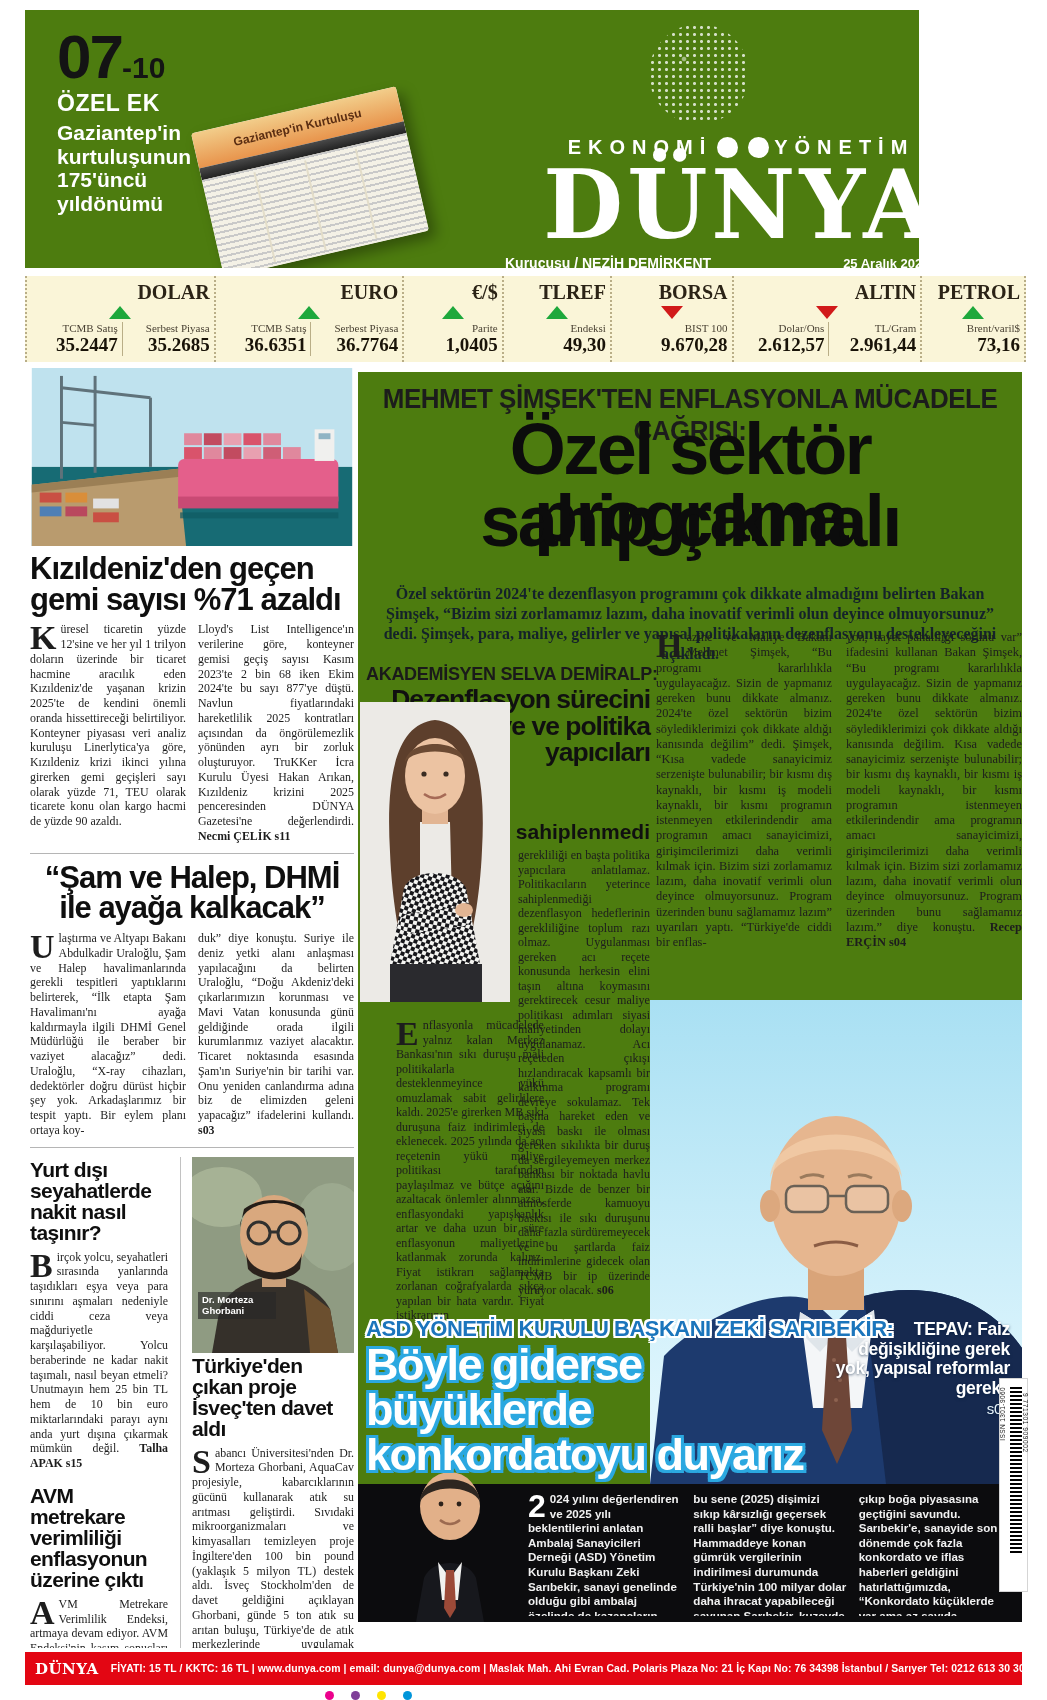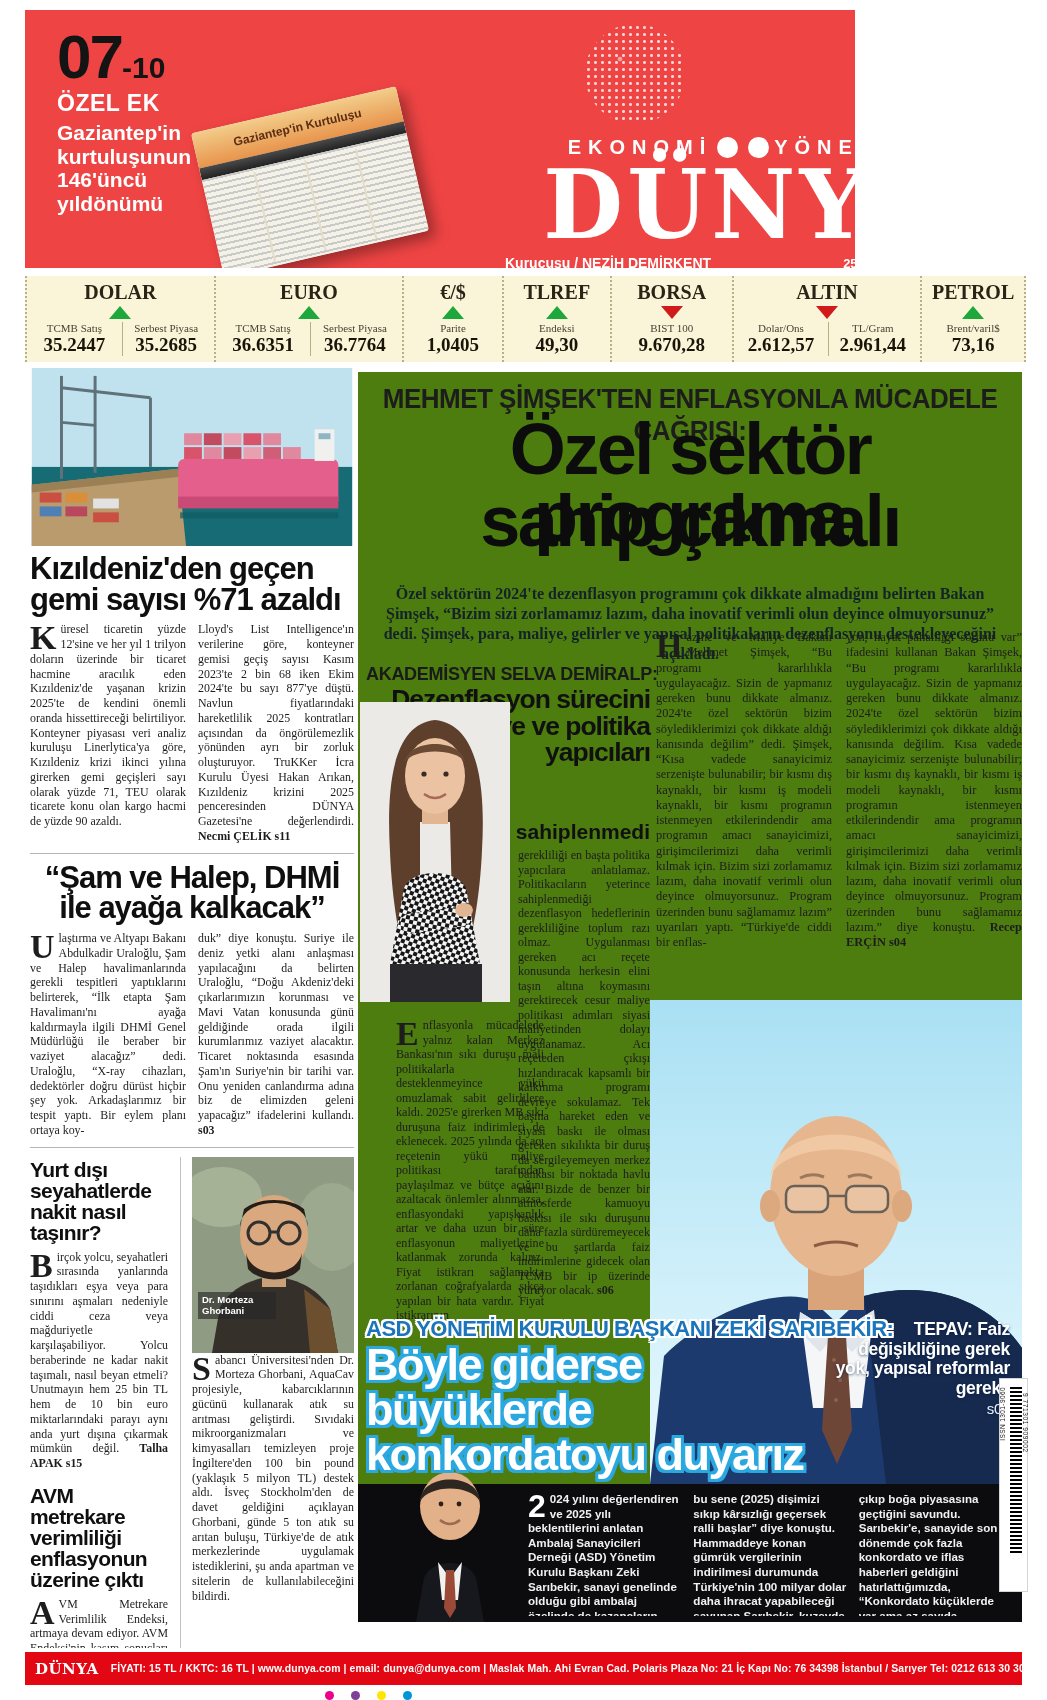--- a/index.html
+++ b/index.html
@@ -1,20 +1,20 @@
 <!DOCTYPE html>
 <html><head>
 <meta charset="utf-8">
 <style>
   html,body{margin:0;padding:0;background:#fff;}
   .page{position:relative;width:1047px;height:1700px;background:#fff;overflow:hidden;
         font-family:"Liberation Sans",sans-serif;color:#111;}
 
   
-  .masthead{position:absolute;left:25px;top:10px;width:830px;height:258px;background:#ef4444;overflow:hidden;}
+  .masthead{position:absolute;left:25px;top:10px;width:894px;height:258px;background:#4d7c0f;overflow:hidden;}
   .promo{position:absolute;left:32px;top:16px;width:190px;color:#fff;}
   .pages{font-weight:800;color:#141414;line-height:1;}
   .pages .big{font-size:62px;letter-spacing:-2px;}
   .pages .suffix{font-size:30px;}
   .ozel-ek{font-size:23px;font-weight:800;color:#fff;margin-top:2px;letter-spacing:.5px;}
   .promo-title{font-size:21px;font-weight:800;color:#fff;line-height:1.12;margin-top:4px;width:175px;}
   .thumb{position:absolute;left:180px;top:98px;width:210px;height:148px;background:#f4f1e6;
          transform:rotate(-13deg);border-radius:3px;box-shadow:6px 8px 14px rgba(0,0,0,.35);overflow:hidden;}
   .thumb-head{height:36px;background:linear-gradient(180deg,#f2cd8a,#e8944c);display:flex;align-items:center;justify-content:center;
               font-size:12px;font-weight:800;color:#5a2d12;text-align:center;line-height:1;}
@@ -32,21 +32,21 @@
   .tagline .dot{width:21px;height:21px;border-radius:50%;background:#fff;margin:0 5px;letter-spacing:0;}
   .logo{font-family:"DejaVu Serif","Liberation Serif",serif;font-weight:800;font-size:92px;line-height:.96;
         letter-spacing:4px;transform:scaleY(1.04);margin-top:2px;}
   .founder-row{display:flex;justify-content:space-between;align-items:center;margin-top:6px;font-weight:700;}
   .founder-row .founder{font-size:14px;margin-left:40px;}
   .founder-row .date{font-size:13px;}
 
   
   .markets{position:absolute;left:25px;top:276px;width:997px;height:86px;background:#faf5d8;
            display:flex;align-items:stretch;border-left:2px dotted #b9ae87;border-right:2px dotted #b9ae87;}
-  .mcell{padding:6px 4px 10px;text-align:center;display:flex;flex-direction:column;}
+  .mcell{padding:6px 4px 10px;text-align:right;display:flex;flex-direction:column;}
   .mcell + .mcell{border-left:2px dotted #b9ae87;}
   .mtitle{font-family:"Liberation Serif",serif;font-size:20px;font-weight:700;color:#2b2316;line-height:1;}
   .tri{width:0;height:0;border-left:11px solid transparent;border-right:11px solid transparent;margin:4px auto 0;}
   .tri.up{border-bottom:13px solid #1ea83c;}
   .tri.down{border-top:13px solid #d11a1a;}
   .tline{width:58px;height:2px;background:#8d8264;margin:1px auto 2px;}
   .mcols{display:flex;justify-content:center;gap:4px;flex:1;}
   .mcol{flex:1;display:flex;flex-direction:column;justify-content:flex-start;}
   .mcol + .mcol{border-left:1px solid #b9ae87;}
   .mlabel{font-family:"Liberation Serif",serif;font-size:11px;color:#4a4234;line-height:1.1;}
@@ -130,21 +130,21 @@
 <body>
 
 <div class="page">
 
   <header class="masthead">
     <div class="promo">
       <div class="pages">
         <span class="big">07</span><span class="suffix">-10</span>
       </div>
       <div class="ozel-ek">ÖZEL EK</div>
-      <div class="promo-title">Gaziantep'in kurtuluşunun 146'üncü yıldönümü</div>
+      <div class="promo-title">Gaziantep'in kurtuluşunun 175'üncü yıldönümü</div>
     </div>
     <div class="thumb">
       <div class="thumb-head">Gaziantep'in Kurtuluşu</div>
       <div class="thumb-bar"></div>
       <div class="thumb-body">
         <i class="thumb-col" style="left:52px"></i>
         <i class="thumb-col" style="left:104px"></i>
         <i class="thumb-col" style="left:156px"></i>
       </div>
     </div>
@@ -331,20 +331,21 @@
             <rect x="70" y="112" width="24" height="18" fill="#caa07a"></rect>
             <ellipse cx="82" cy="78" rx="34" ry="40" fill="#d9a87e"></ellipse>
             <path d="M48,70 C48,38 116,38 116,70 L112,52 C98,40 66,40 52,52 Z" fill="#241d18"></path>
             <path d="M54,96 C60,122 104,122 110,96 L108,112 C96,126 68,126 56,112 Z" fill="#2b221c"></path>
             <circle cx="67" cy="76" r="11" fill="none" stroke="#30302e" stroke-width="3"></circle>
             <circle cx="97" cy="76" r="11" fill="none" stroke="#30302e" stroke-width="3"></circle>
             <line x1="78" y1="75" x2="86" y2="75" stroke="#30302e" stroke-width="3"></line>
           </svg>
           <div class="gh-caption">Dr. Morteza Ghorbani</div>
         </div>
+        <h3 class="h-med">Türkiye'den çıkan proje İsveç'ten davet aldı</h3>
         <p class="bodytxt dc" style="margin:0"><span>Sabancı Üniversitesi'nden Dr. Morteza Ghorbani, AquaCav projesiyle, kabarcıklarının gücünü kullanarak atık su arıtması geliştirdi. Sıvıdaki mikroorganizmaları ve kimyasalları temizleyen proje İngiltere'den 100 bin pound (yaklaşık 5 milyon TL) destek aldı. İsveç Stockholm'den de davet geldiğini açıklayan Ghorbani, günde 5 ton atık su arıtan buluşu, Türkiye'de de atık merkezlerinde uygulamak istediklerini, şu anda apartman ve sitelerin de kullanılabileceğini bildirdi. </span></p>
       </div>
     </div>
   </section>
 
   <section class="blue-area">
     <div class="lead-kicker">MEHMET ŞİMŞEK'TEN ENFLASYONLA MÜCADELE ÇAĞRISI:</div>
     <div class="lead-h l1">Özel sektör programa</div>
     <div class="lead-h l2">sahip çıkmalı</div>
     <div class="lead-sub">Özel sektörün 2024'te dezenflasyon programını çok dikkate almadığını belirten Bakan Şimşek, “Bizim sizi zorlamamız lazım, daha inovatif verimli olun deyince olmuyorsunuz” dedi. Şimşek, para, maliye, gelirler ve yapısal politikaların dezenflasyonu destekleyeceğini açıkladı.</div>

